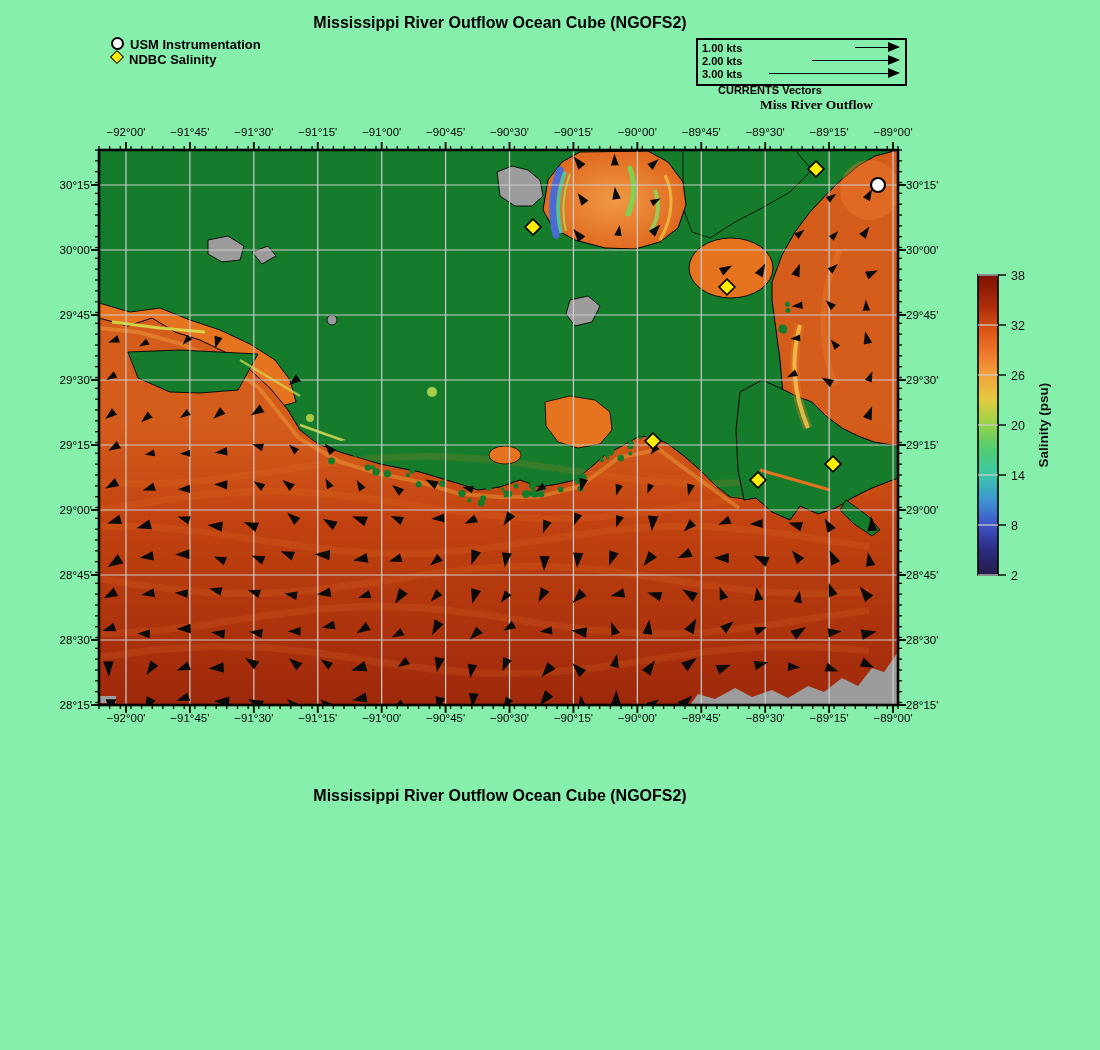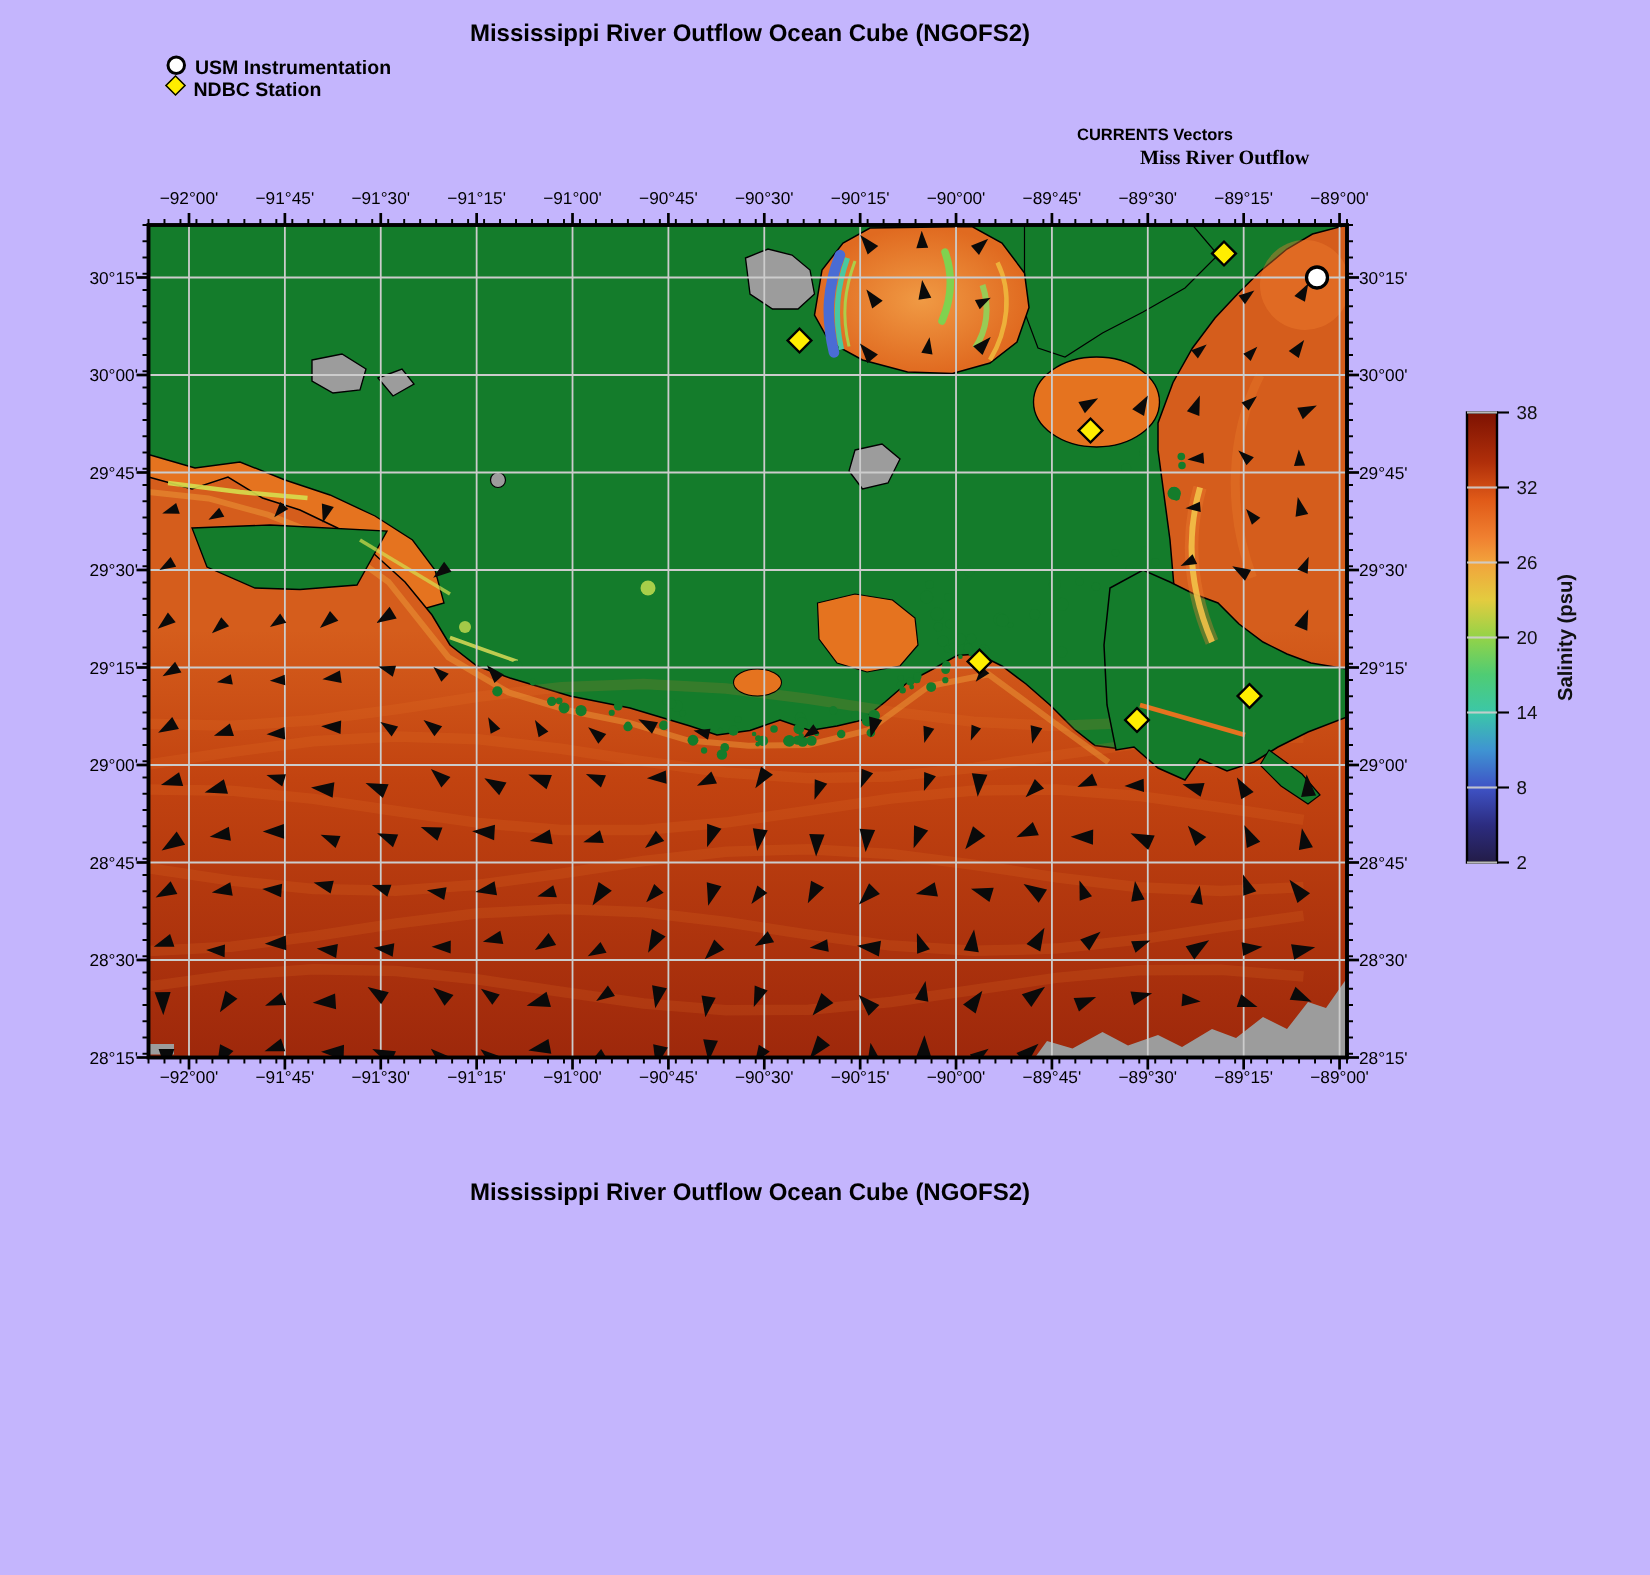--- a/index.html
+++ b/index.html
@@ -1,16 +1,16 @@
 <!DOCTYPE html>
 <html><head>
 <meta charset="utf-8">
 <style>
   html,body{margin:0;padding:0;background:#fff;}
-  .page{position:relative;width:1100px;height:1050px;background:#c4b5fd;overflow:hidden;
+  .page{position:relative;width:1100px;height:1050px;background:#86efac;overflow:hidden;
         font-family:"Liberation Sans",sans-serif;}
   .title{position:absolute;left:0;width:1000px;text-align:center;font-weight:bold;
          font-size:16px;color:#000;}
   .top-title{top:14px;}
   .bottom-title{top:787px;}
   .subtitle{position:absolute;left:0;top:100px;width:1000px;text-align:center;
             font-family:"Liberation Serif",serif;font-weight:bold;font-size:16px;color:#000;}
   .marker-legend{position:absolute;left:111px;top:37px;}
   .mk-row{display:flex;height:15px;}
   .mk-icon{display:inline-block;box-sizing:border-box;}
@@ -38,24 +38,38 @@
 
   <div class="title top-title">Mississippi River Outflow Ocean Cube (NGOFS2)</div>
 
   <div class="marker-legend">
     <div class="mk-row">
       <span class="mk-icon mk-circle"></span>
       <span class="mk-label">USM Instrumentation</span>
     </div>
     <div class="mk-row">
       <span class="mk-icon mk-diamond"></span>
-      <span class="mk-label">NDBC Station</span>
+      <span class="mk-label">NDBC Salinity</span>
     </div>
   </div>
 
+  <div class="vector-legend" id="vecrows">
+      <div class="v-row">
+        <span class="v-label">1.00 kts</span>
+        <div class="v-arrow" style="width: 33px;"></div>
+      </div>
+      <div class="v-row">
+        <span class="v-label">2.00 kts</span>
+        <div class="v-arrow" style="width: 76px;"></div>
+      </div>
+      <div class="v-row">
+        <span class="v-label">3.00 kts</span>
+        <div class="v-arrow" style="width: 119px;"></div>
+      </div>
+    </div>
   <div class="vec-title">CURRENTS Vectors</div>
   <div class="region-label">Miss River Outflow</div>
 
 
   <svg id="map" width="1100" height="1050" viewBox="0 0 1100 1050" style="position:absolute;left:0;top:0;">
       <defs>
         <linearGradient id="cbGrad" x1="0" y1="0" x2="0" y2="1">
           <stop offset="0.0%" stop-color="#7d1202"></stop>
           <stop offset="11.1%" stop-color="#b02f0a"></stop>
           <stop offset="19.4%" stop-color="#e05a18"></stop>

